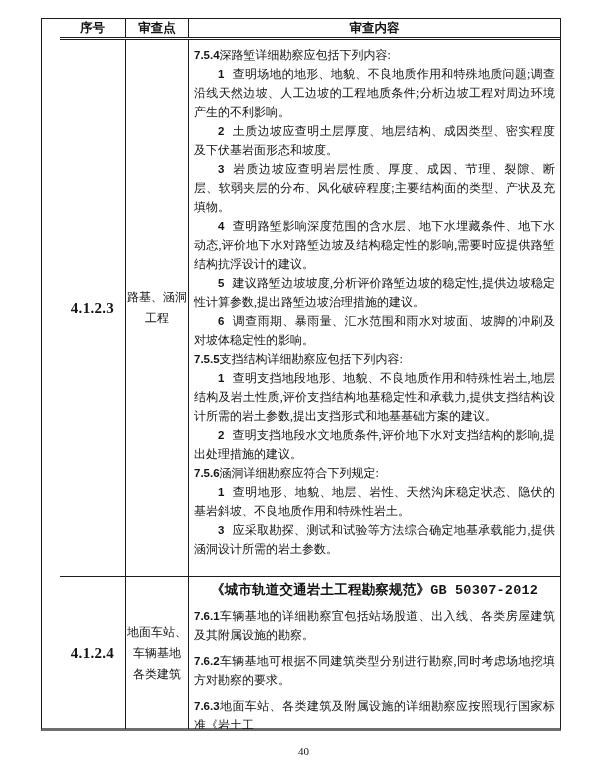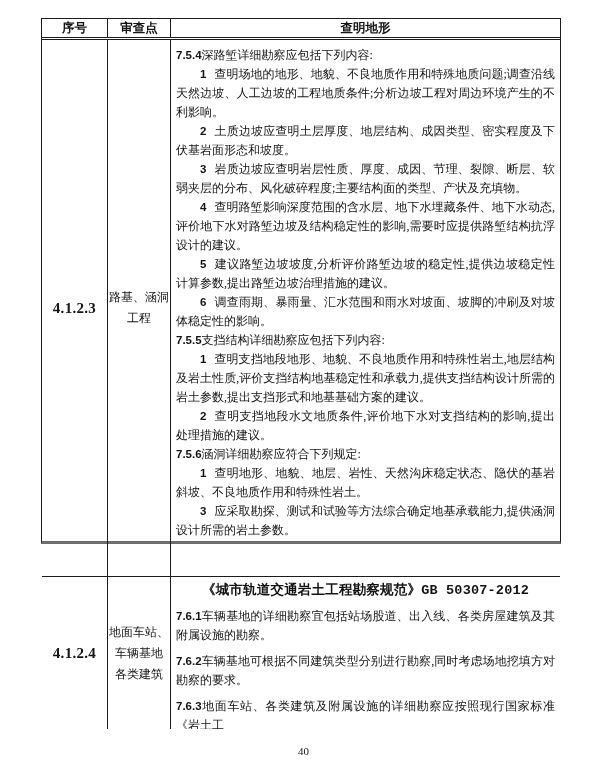--- a/index.html
+++ b/index.html
@@ -5,23 +5,24 @@
   * { margin:0; padding:0; box-sizing:border-box; }
   html,body { background:#ffffff; }
   body {
     width:604px; height:778px;
     font-family:"Liberation Serif","DejaVu Serif",serif;
     color:#141414;
   }
   .page { position:relative; width:604px; height:778px; background:#fff; overflow:hidden; }
 
   .tbl {
-    position:absolute; left:41px; top:18px; width:520px; height:526px;
+    position:absolute; left:41px; top:18px; width:520px; height:713px;
     border:1px solid #1c1c1c;
     border-bottom:3px solid #6e6e6e;
+    padding-left:18px;
   }
   .tr { display:flex; width:100%; }
   .td { border-right:1px solid #1c1c1c; overflow:hidden; }
   .td:last-child { border-right:none; }
   .c1 { flex:0 0 66px; width:66px; }
   .c2 { flex:0 0 63px; width:63px; }
   .c3 { flex:1 1 auto; min-width:0; }
 
   .thead { height:21px; border-bottom:3px double #1c1c1c; }
   .thead .td {
@@ -69,21 +70,21 @@
 </head>
 <body>
 
 <div class="page">
 
   <div class="tbl">
 
     <div class="tr thead">
       <div class="td c1">序号</div>
       <div class="td c2">审查点</div>
-      <div class="td c3">查明地形</div>
+      <div class="td c3">审查内容</div>
     </div>
 
     <div class="tr r1">
       <div class="td c1 center">
         <span class="serial">4.1.2.3</span>
       </div>
       <div class="td c2 center">
         <div class="pt">
           <div>路基、涵洞</div>
           <div>工程</div>

